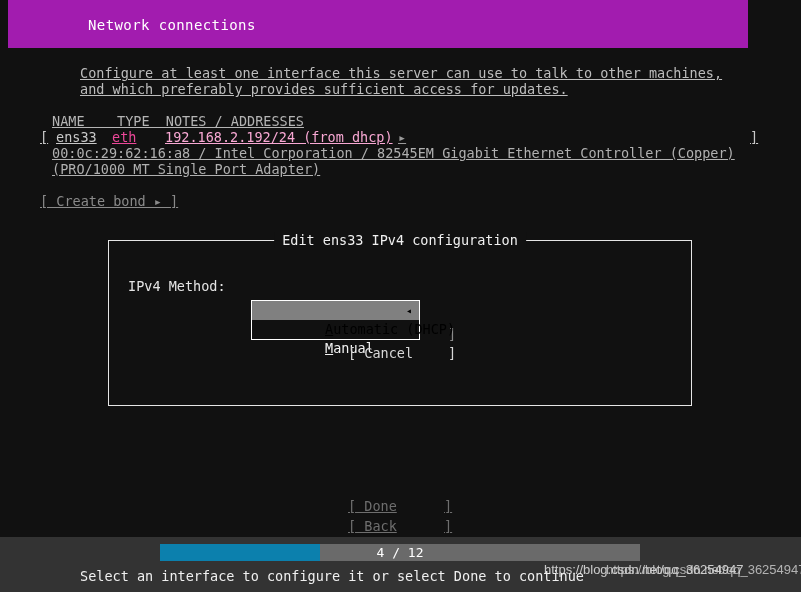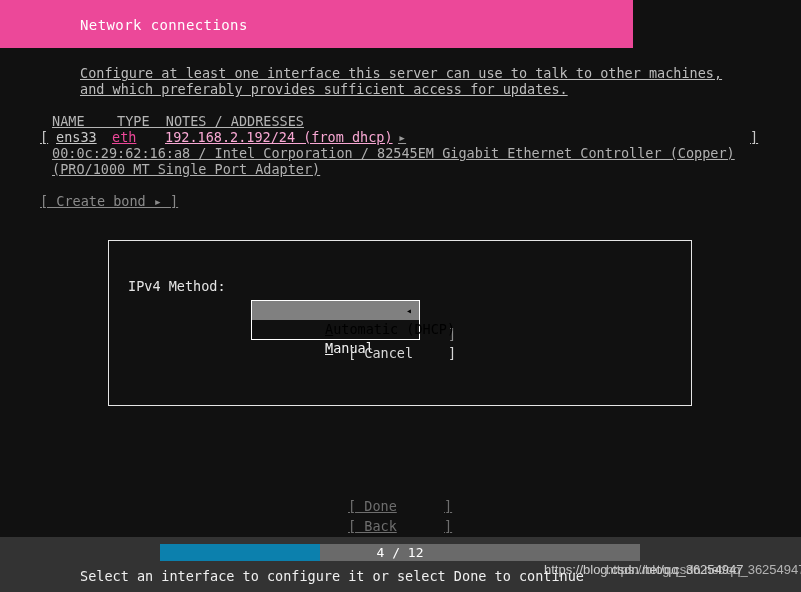--- a/index.html
+++ b/index.html
@@ -15,24 +15,24 @@
     font-family: "DejaVu Sans Mono", "Liberation Mono", monospace;
     font-size: 13.5px;
     line-height: 16px;
     color: #cccccc;
     position: relative;
   }
 
   
   #header {
     position: absolute;
-    left: 0; top: 0;
-    width: 633px;
+    left: 8px; top: 0;
+    width: 740px;
     height: 48px;
-    background: #ec4899;
+    background: #a21caf;
   }
   #header-title {
     position: absolute;
     left: 80px;
     top: 17px;
     color: #ffffff;
     font-size: 14px;
     letter-spacing: 0.4px;
     white-space: pre;
   }
@@ -264,20 +264,21 @@
   <div class="tline" id="iface-arrow">▸</div>
   <div class="tline" id="iface-close">]</div>
 
   <div class="tline" id="iface-hw1">00:0c:29:62:16:a8 / Intel Corporation / 82545EM Gigabit Ethernet Controller (Copper)</div>
   <div class="tline" id="iface-hw2">(PRO/1000 MT Single Port Adapter)</div>
 
   <div class="tline" id="create-bond">[ Create bond ▸ ]</div>
 
   <div id="dialog">
     <div id="dialog-border"></div>
+    <div id="dialog-title">Edit ens33 IPv4 configuration</div>
 
     <div id="method-label">IPv4 Method:</div>
 
     <div id="save-bracket">]</div>
     <div id="cancel-btn">[ Cancel</div>
     <div id="cancel-bracket">]</div>
 
     <div id="dropdown">
       <div class="dd-item selected">
         <span class="dd-accel">A</span><span>utomatic (DHCP)</span>

